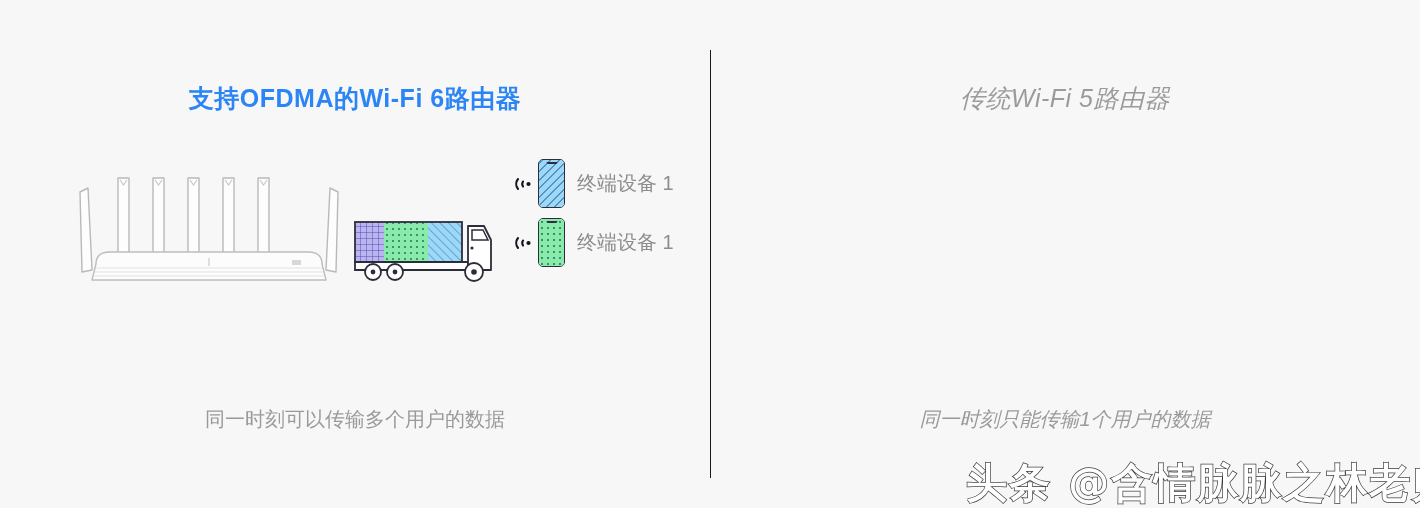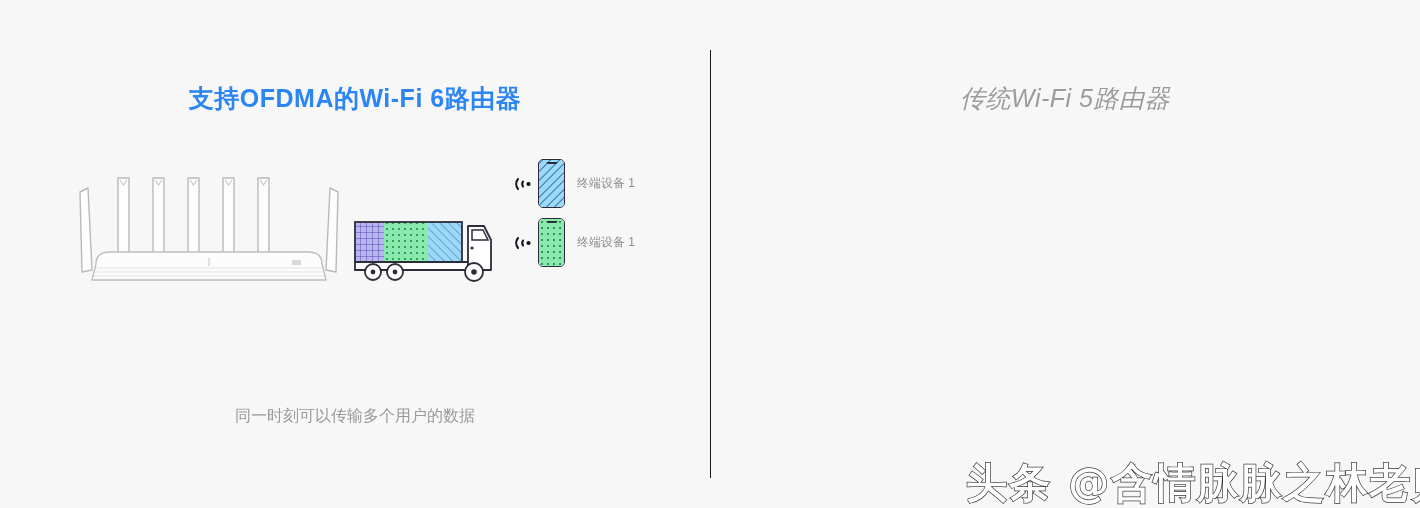--- a/index.html
+++ b/index.html
@@ -25,39 +25,39 @@
 
   .title{
     position:absolute;top:74px;width:100%;text-align:center;
     font-size:25px;letter-spacing:.5px;white-space:nowrap;
   }
   .title-left{color:#2b85f5;font-weight:600;}
   .title-right{color:#9b9b9b;font-weight:400;}
 
   .caption{
     position:absolute;top:398px;width:100%;text-align:center;
-    font-size:16px;color:#9a9a9a;white-space:nowrap;
+    font-size:20px;color:#9a9a9a;white-space:nowrap;
   }
 
   
   .devlist{position:absolute;}
   .devlist-left{left:508px;top:146px;}
   .devrow{display:flex;align-items:center;height:59px;}
   .sigwrap{width:30px;height:26px;display:flex;align-items:center;justify-content:center;}
   .phone{
     width:25px;height:47px;border-radius:5px;
     border:1.6px solid #2d2d3a;position:relative;overflow:hidden;
     margin-right:12px;background:#fff;
   }
   .phone .notch{
     position:absolute;left:50%;transform:translateX(-50%);
     top:1.5px;width:11px;height:2.6px;border-radius:0 0 3px 3px;background:#2d2d3a;z-index:3;
   }
   .phone .fill{position:absolute;inset:0;}
-  .devlabel{font-size:12px;color:#8d8d8d;white-space:nowrap;}
+  .devlabel{font-size:20px;color:#8d8d8d;white-space:nowrap;}
 
   
   .pat-blue{background:#9ed8f7;}
   .pat-blue::after{
     content:"";position:absolute;inset:0;
     background:repeating-linear-gradient(-45deg,
       rgba(20,90,160,.55) 0 1.2px, rgba(0,0,0,0) 1.2px 6px);
   }
   .pat-green{background:#8aeaae;}
   .pat-green::after{
@@ -219,20 +219,21 @@
 
     </div>
 
     <div class="caption">同一时刻可以传输多个用户的数据</div>
   </div>
 
   <div class="panel panel-right">
 
     <div class="title title-right">传统Wi-Fi 5路由器</div>
 
+    <div class="caption">同一时刻只能传输1个用户的数据</div>
   </div>
 
   <div class="watermark">
     <span>头条 @含情脉脉之林老师</span>
     <span class="wm-fill">头条 @含情脉脉之林老师</span>
   </div>
 
 </div>
 
 </body></html>

